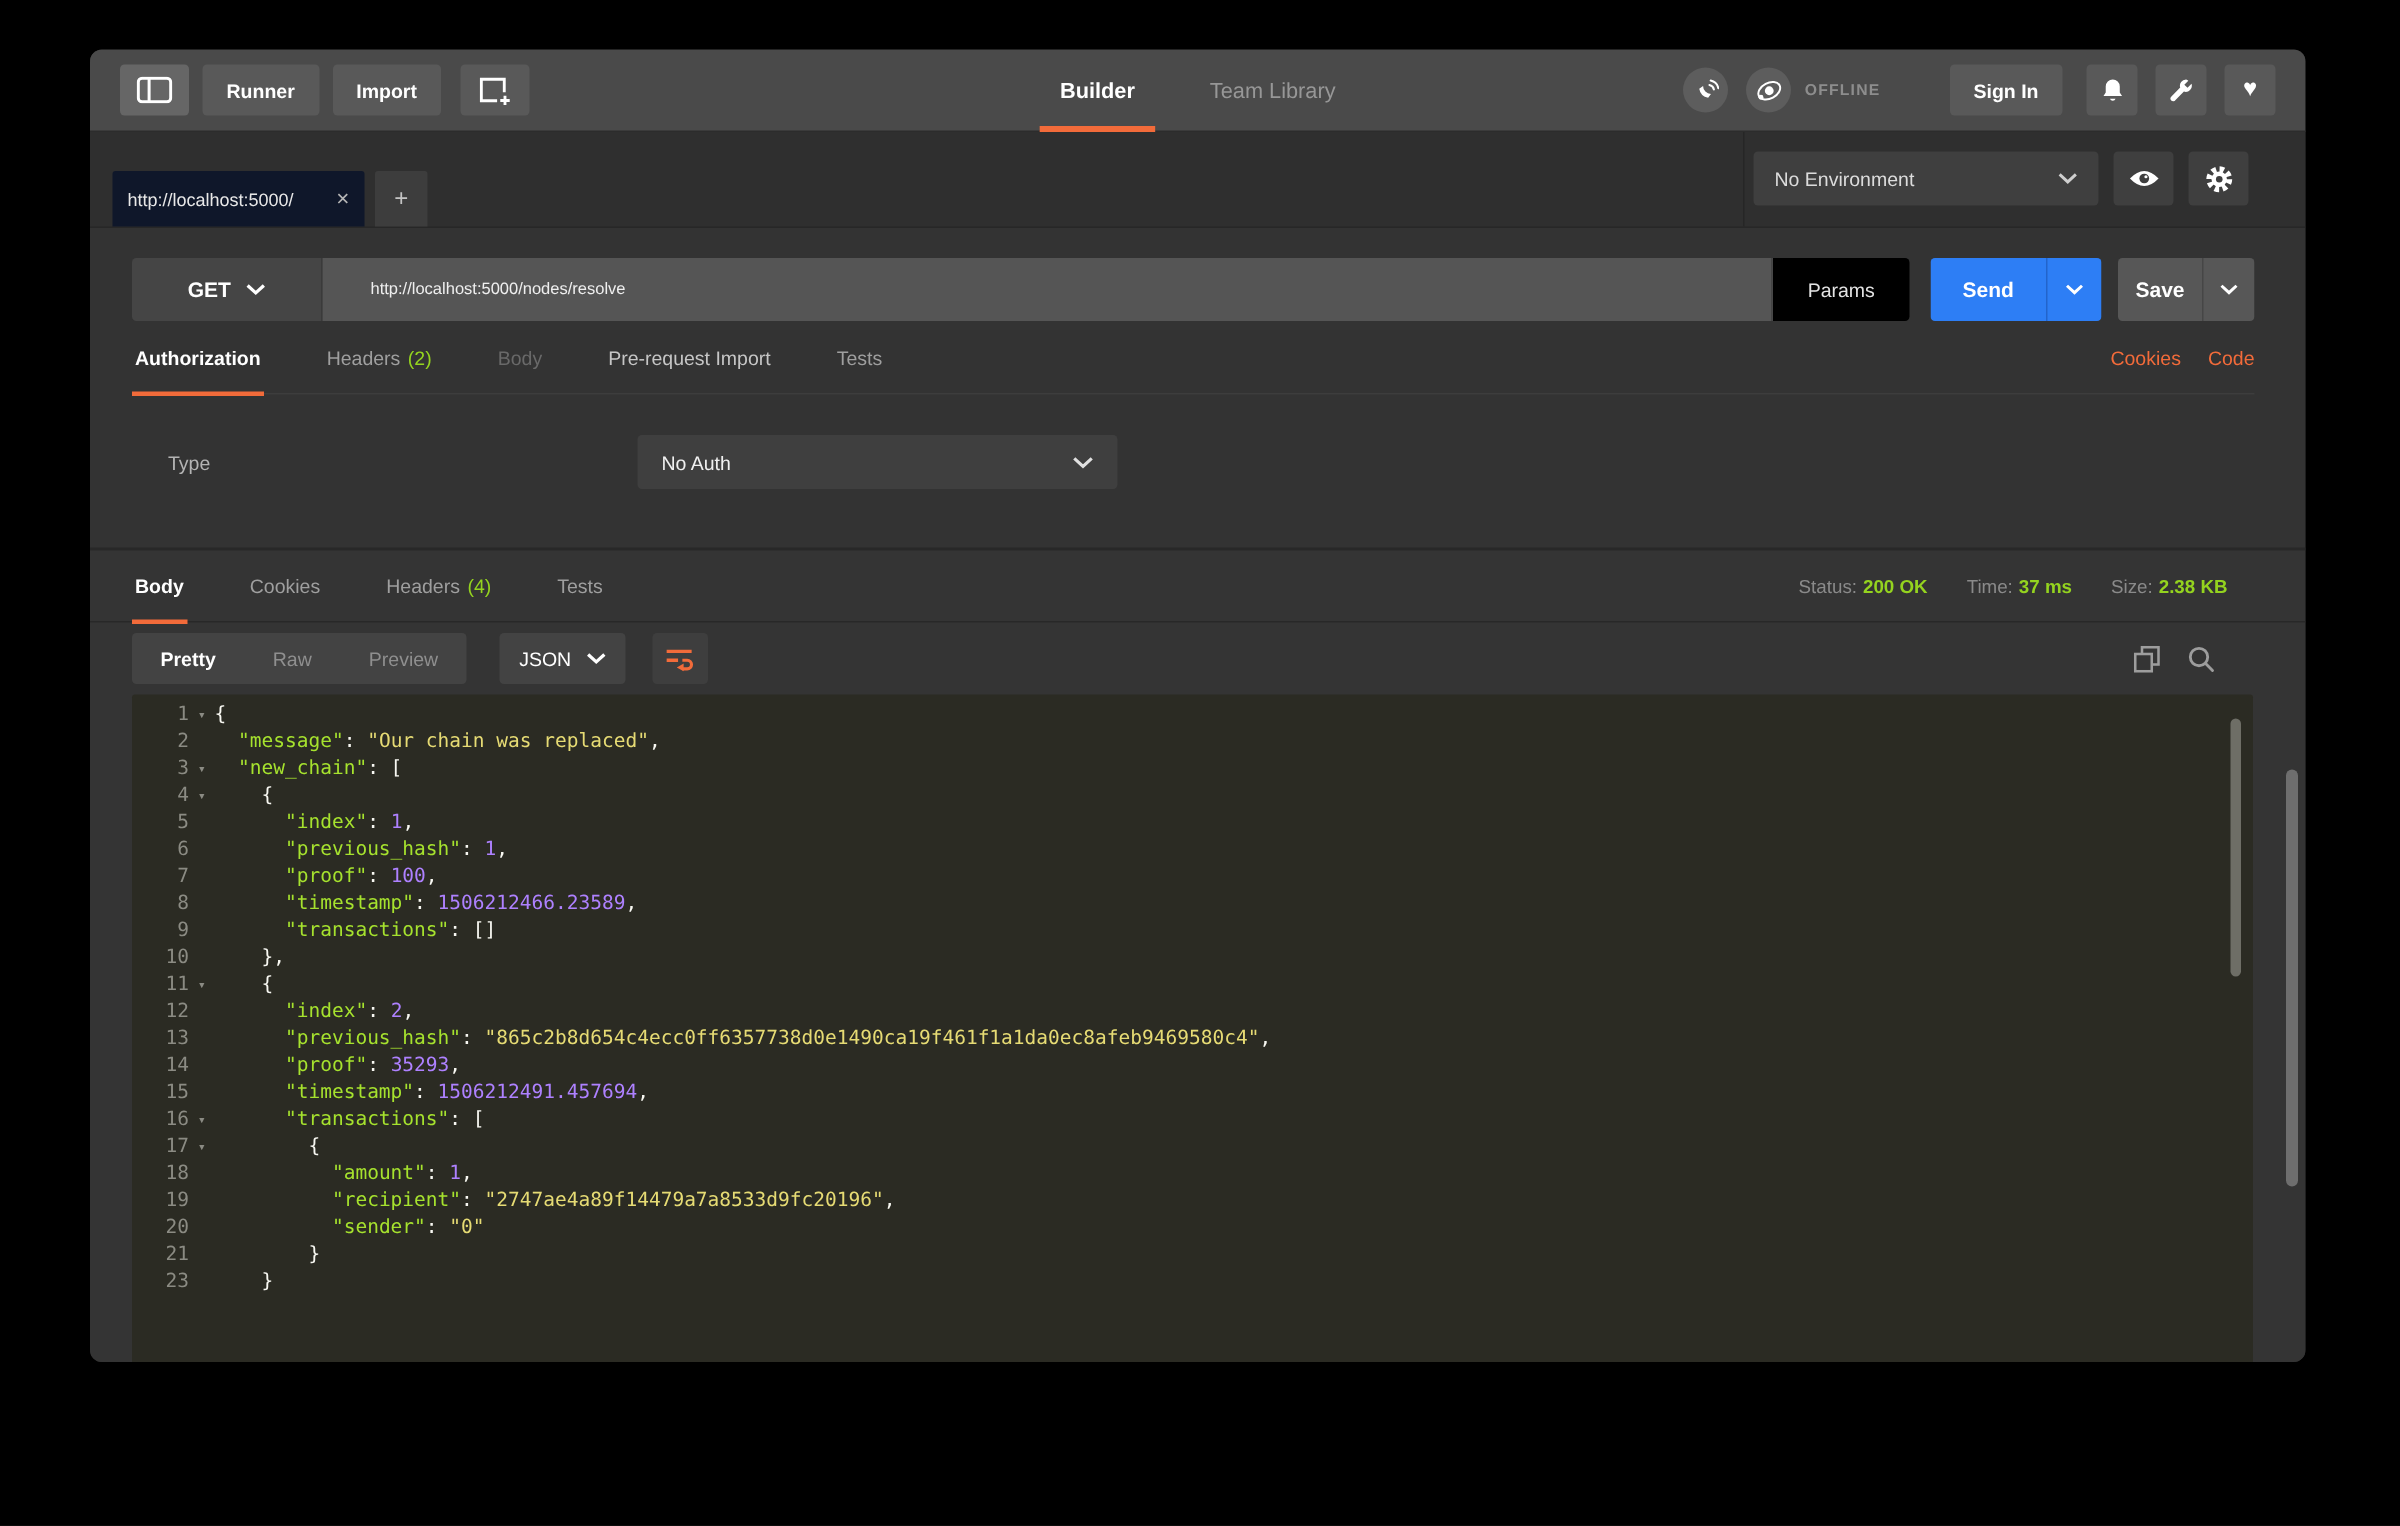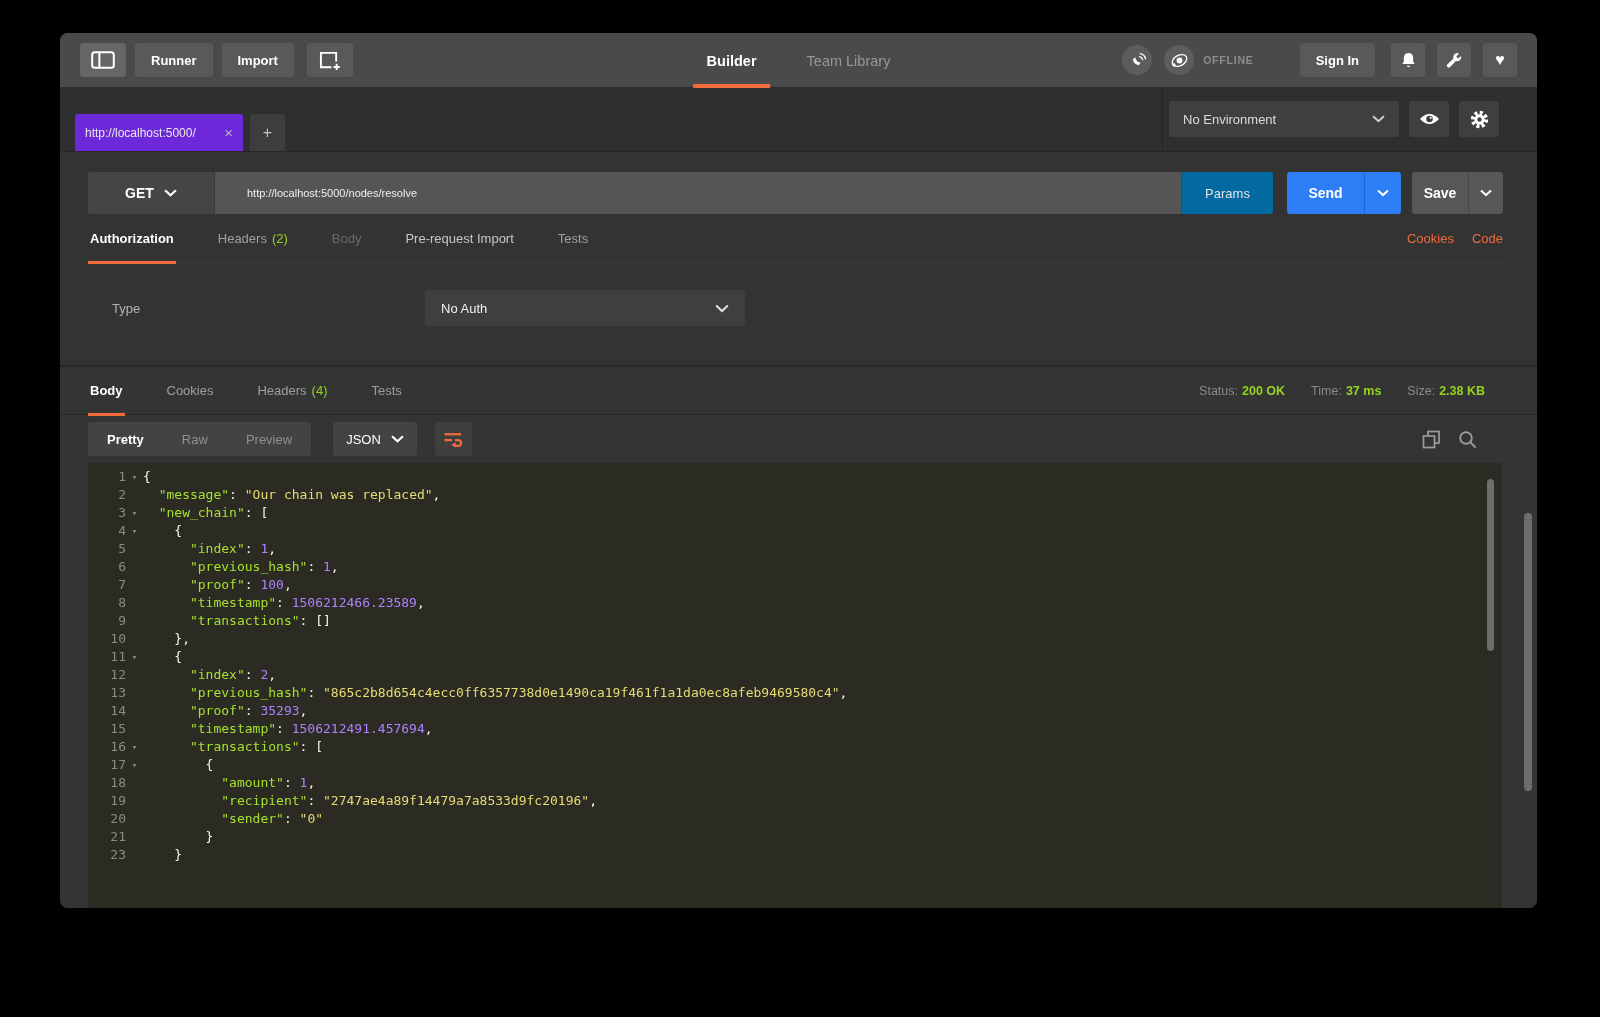--- a/index.html
+++ b/index.html
@@ -31,41 +31,41 @@
   .tb-right{margin-left:auto;display:flex;align-items:center;}
   .round-btn{width:30px;height:30px;border-radius:50%;background:#5d5d5d;display:flex;align-items:center;
     justify-content:center;margin-left:12px;}
   .offline{font-size:10.5px;letter-spacing:.8px;color:#8d8d8d;margin-left:9px;font-weight:600;}
   .signin{margin-left:46px;margin-right:4px;font-weight:600;}
   .sq-btn{width:34px;height:34px;background:#595959;border-radius:3px;display:flex;align-items:center;
     justify-content:center;margin-left:12px;color:#fff;}
   .heart-glyph{font-size:16px;color:#fff;line-height:1;}
   
   .tabenv{height:64px;background:#2f2f2f;position:relative;flex:0 0 auto;border-bottom:1px solid #272727;}
-  .req-tab{position:absolute;left:15px;bottom:0;height:37px;width:168px;background:#6d28d9;
+  .req-tab{position:absolute;left:15px;bottom:0;height:37px;width:168px;background:#0f172a;
     border-radius:2px 2px 0 0;display:flex;align-items:center;padding:0 10px;}
   .req-tab .t-title{font-size:12px;color:#e8e8e8;flex:1;white-space:nowrap;}
   .req-tab .t-close{color:#b5b5b5;font-size:15px;margin-left:6px;}
   .plus-tab{position:absolute;left:190px;bottom:0;height:37px;width:35px;background:#3d3d3d;
     border-radius:2px 2px 0 0;display:flex;align-items:center;justify-content:center;color:#c3c3c3;font-size:16px;}
   .env-divider{position:absolute;left:1102px;top:0;bottom:0;width:1px;background:#262626;}
   .env-group{position:absolute;right:38px;top:13px;display:flex;align-items:center;gap:10px;}
   .env-select{width:230px;height:36px;background:#3f3f3f;border-radius:3px;display:flex;align-items:center;
     padding:0 14px;color:#dcdcdc;font-size:13px;}
   .env-select .chev{margin-left:auto;color:#cfcfcf;}
   .env-icon-btn{width:40px;height:36px;background:#3f3f3f;border-radius:3px;display:flex;
     align-items:center;justify-content:center;color:#fff;}
   
   .builder{background:#333;padding:20px 34px 10px 28px;flex:0 0 auto;}
   .url-row{display:flex;height:42px;}
   .method{width:127px;background:#454545;border-radius:3px 0 0 3px;display:flex;align-items:center;
     justify-content:center;gap:10px;color:#fff;font-weight:700;font-size:14px;border-right:1px solid #3a3a3a;}
   .url-input{flex:1;background:#555;border:none;outline:none;color:#efefef;font-size:11px;
     padding:0 32px;font-family:"Liberation Sans",sans-serif;}
-  .params-btn{width:92px;background:#0369a1;border-left:1px solid #474747;border-radius:0 3px 3px 0;
+  .params-btn{width:92px;background:#000000;border-left:1px solid #474747;border-radius:0 3px 3px 0;
     display:flex;align-items:center;justify-content:center;color:#e3e3e3;font-size:13px;}
   .send-group{display:flex;margin-left:14px;border-radius:3px;overflow:hidden;}
   .send-main{width:77px;background:#2d7ef5;color:#fff;font-weight:700;font-size:14px;display:flex;
     align-items:center;justify-content:center;}
   .send-arrow{width:37px;background:#2d7ef5;border-left:1px solid #2264cc;display:flex;
     align-items:center;justify-content:center;color:#fff;}
   .save-group{display:flex;margin-left:11px;border-radius:3px;overflow:hidden;}
   .save-main{width:56px;background:#575757;color:#fff;font-weight:700;font-size:14px;display:flex;
     align-items:center;justify-content:center;}
   .save-arrow{width:35px;background:#575757;border-left:1px solid #464646;display:flex;

